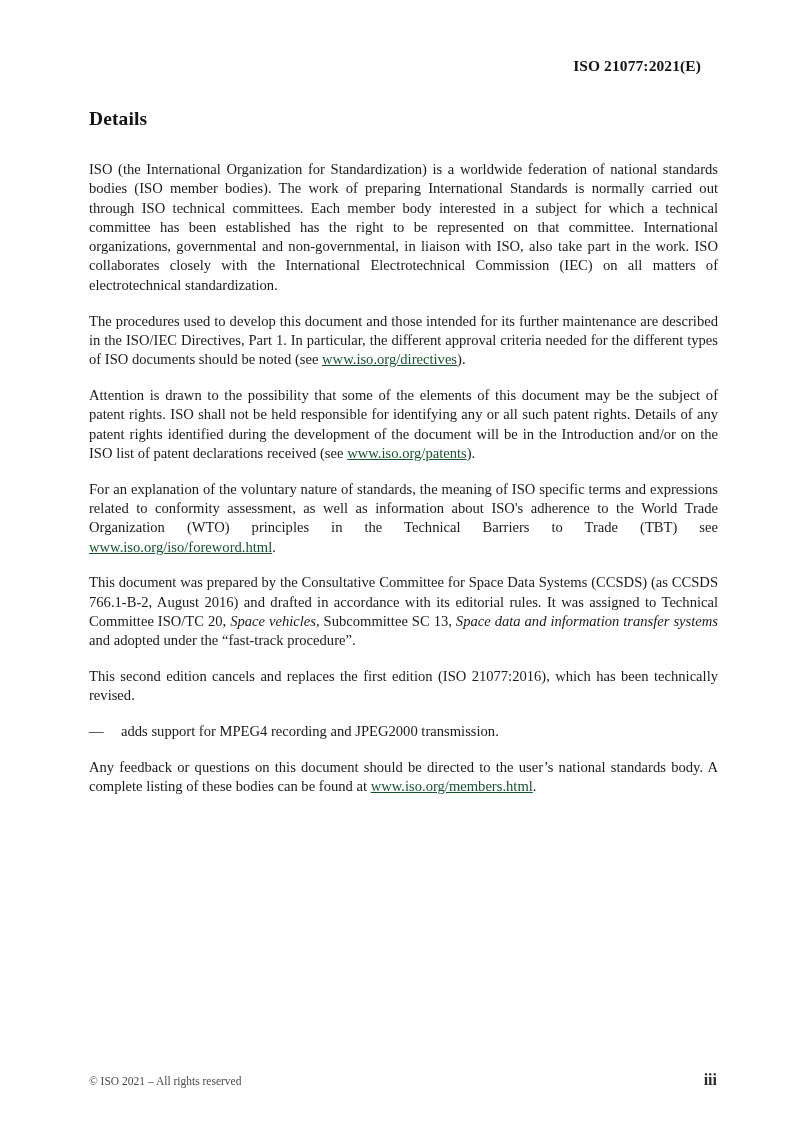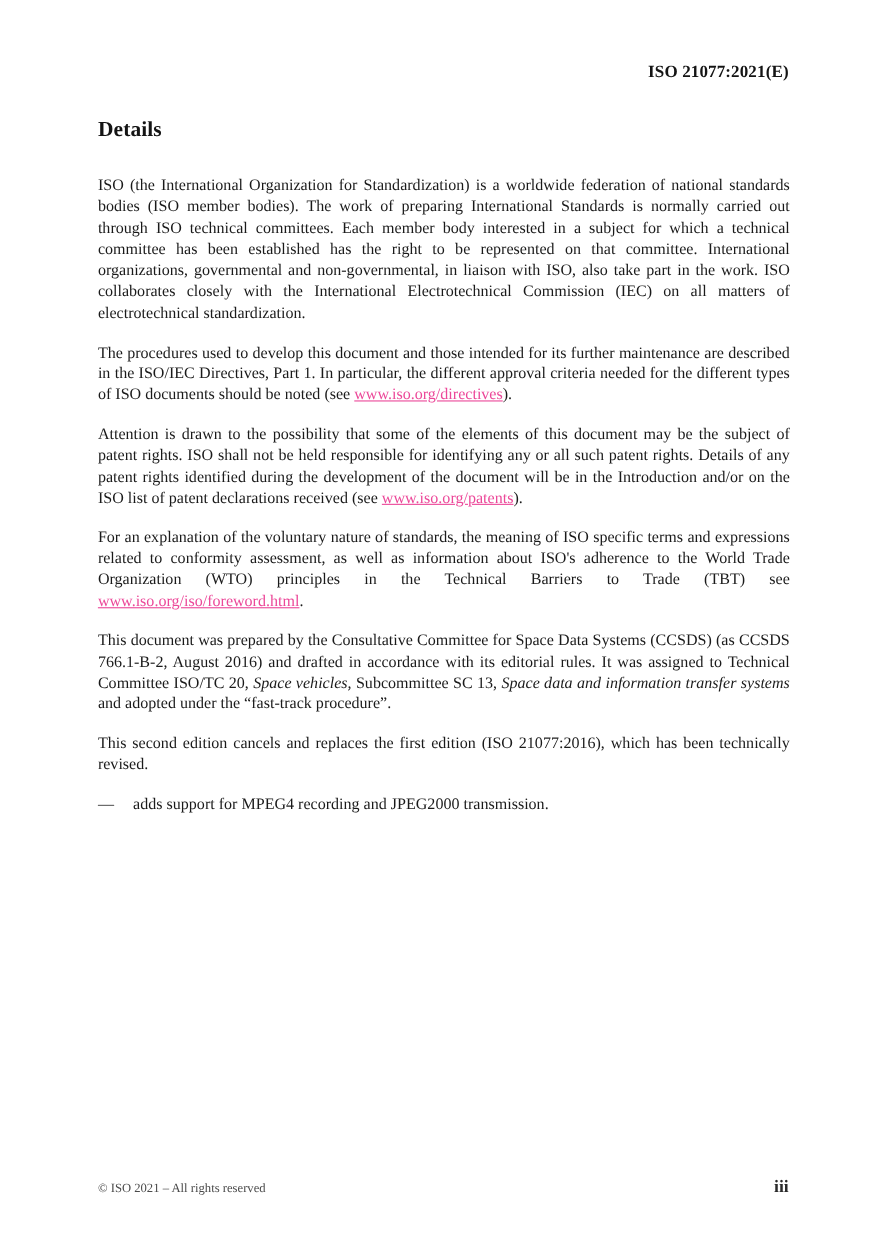--- a/index.html
+++ b/index.html
@@ -15,21 +15,21 @@
     font-family: "Liberation Serif", "DejaVu Serif", serif;
     color: #1a1a1a;
     overflow: hidden;
     box-sizing: border-box;
   }
 
   
   .doc-header {
     position: absolute;
     top: 57px;
-    right: 76px;
+    right: 92px;
     font-family: "Liberation Serif", "DejaVu Serif", serif;
     font-weight: bold;
     font-size: 15.5px;
     letter-spacing: 0.1px;
     color: #141414;
     white-space: nowrap;
   }
 
   
   .content {
@@ -73,21 +73,21 @@
     width: 32px;
     flex: 0 0 32px;
     white-space: pre;
   }
   .dash-item .dash-text {
     flex: 1 1 auto;
   }
 
   a.doc-link,
   .doc-link {
-    color: #ec4899;
+    color: #14532d;
     text-underline-offset: 1px;
   }
 
   .ital { font-style: italic; }
 
   
   .doc-footer {
     position: absolute;
     left: 89px;
     right: 76px;
@@ -129,20 +129,21 @@
     <p class="body-par"><span>This document was prepared by the Consultative Committee for Space Data Systems (CCSDS) (as CCSDS 766.1-B-2, August 2016) and drafted in accordance with its editorial rules. It was assigned to Technical Committee ISO/TC 20, </span><span class="ital">Space vehicles,</span><span> Subcommittee SC 13, </span><span class="ital">Space data and information transfer systems</span><span> and adopted under the “fast-track procedure”.</span></p>
 
     <p class="body-par">This second edition cancels and replaces the first edition (ISO 21077:2016), which has been technically revised.</p>
 
 
     <div class="dash-item">
       <span class="dash">—</span>
       <span class="dash-text">adds support for MPEG4 recording and JPEG2000 transmission.</span>
     </div>
 
+    <p class="body-par"><span>Any feedback or questions on this document should be directed to the user’s national standards body. A complete listing of these bodies can be found at </span><a class="doc-link" href="#">www.iso.org/members.html</a><span>.</span></p>
 
   </div>
 
   <div class="doc-footer">
     <span class="copyright">© ISO 2021 – All rights reserved</span>
     <span class="folio">iii</span>
   </div>
 
 </div>
 

